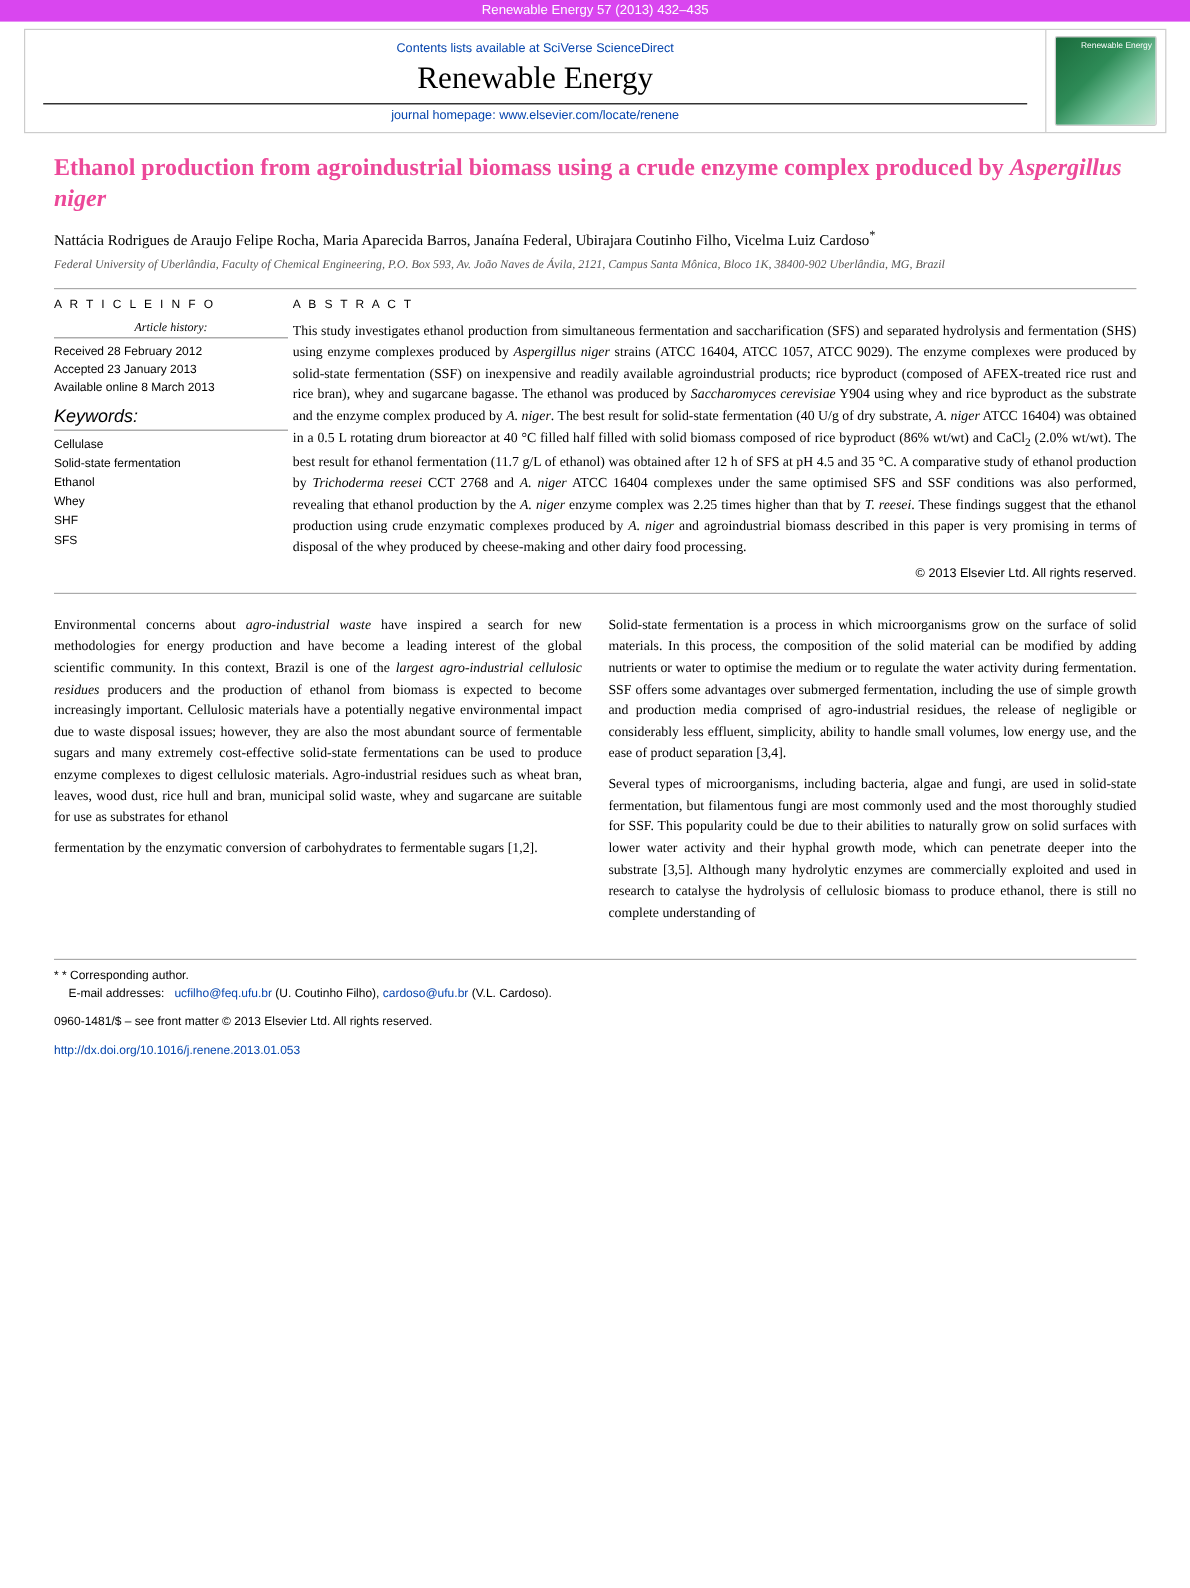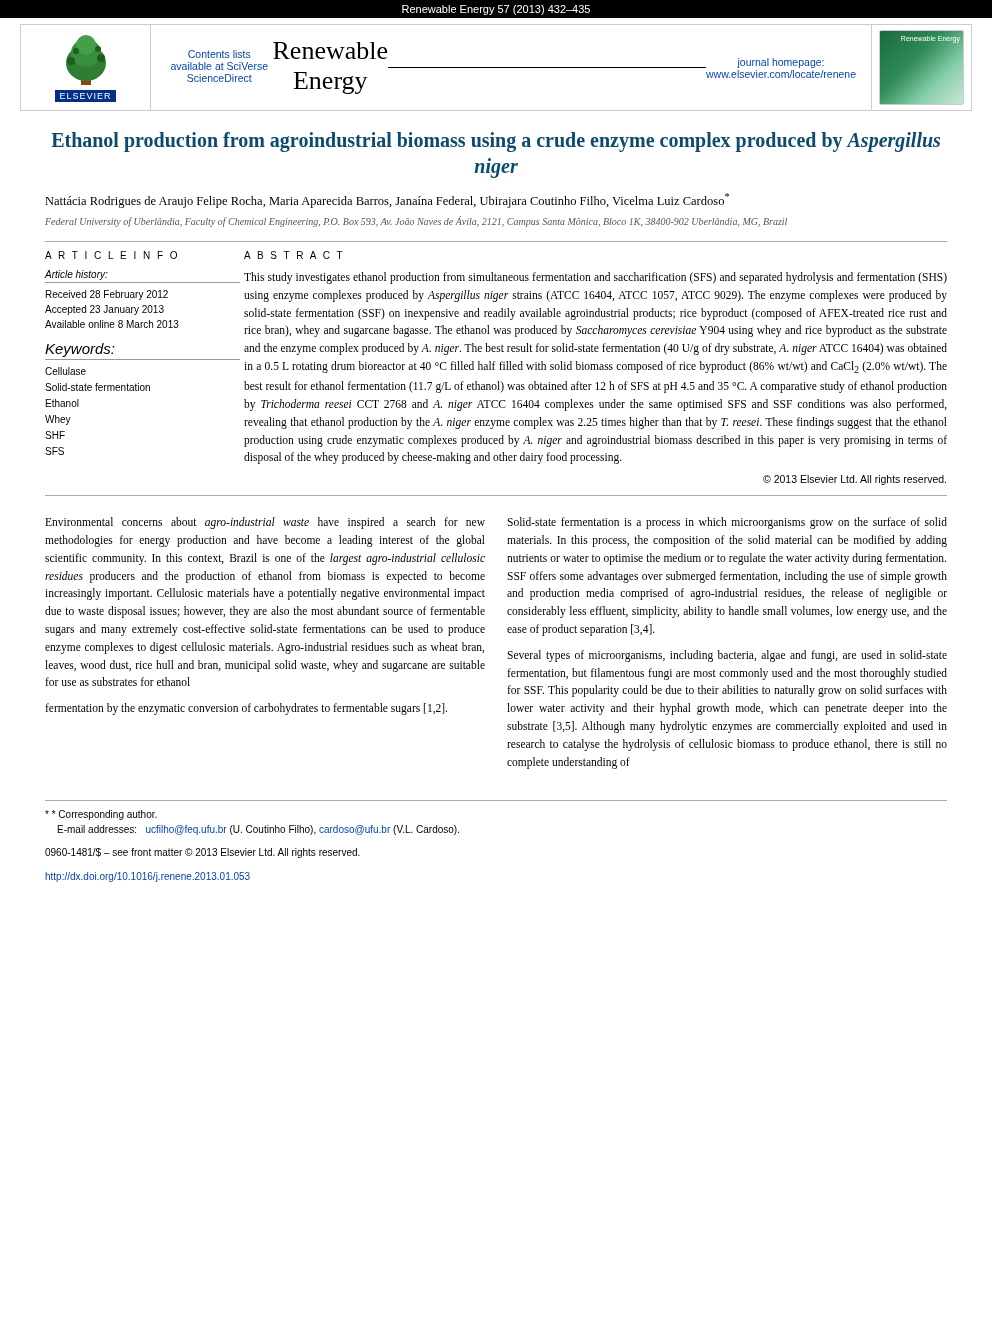--- a/index.html
+++ b/index.html
@@ -7,21 +7,21 @@
       width: 992px;
       min-height: 1323px;
       background: #fff;
       font-family: 'Times New Roman', Times, serif;
       font-size: 13px;
       color: #000;
     }
 
     
     .top-bar {
-      background: #000000;
+      background: #d946ef;
       color: #fff;
       text-align: center;
       font-size: 11px;
       padding: 3px 0;
       font-family: Arial, sans-serif;
     }
 
     
     .journal-header {
       border: 1px solid #ccc;
@@ -53,21 +53,21 @@
       font-size: 9px;
       padding: 1px 4px;
       margin-top: 2px;
       font-family: Arial, sans-serif;
       letter-spacing: 1px;
     }
     .journal-header-center {
       flex: 1;
       padding: 8px 15px;
       display: flex;
-      flex-direction: row;
+      flex-direction: column;
       align-items: center;
       justify-content: center;
       text-align: center;
     }
     .sciverse-link {
       font-size: 10.5px;
       color: #555;
       margin-bottom: 4px;
       font-family: Arial, sans-serif;
     }
@@ -124,25 +124,24 @@
 
     
     .main-content {
       padding: 10px 45px 20px 45px;
     }
 
     
     .article-title {
       font-size: 20px;
       font-weight: bold;
-      color: #0c4a6e;
+      color: #ec4899;
       margin-bottom: 10px;
       line-height: 1.3;
       font-family: 'Times New Roman', serif;
-      text-align: center;
     }
     .article-title em {
       font-style: italic;
     }
 
     
     .authors {
       font-size: 12.5px;
       margin-bottom: 4px;
       color: #000;
@@ -187,24 +186,25 @@
     }
 
     
     .info-block {
       margin-bottom: 8px;
     }
     .info-label {
       font-size: 10px;
       font-style: italic;
       color: #000;
-      font-family: Liberation Sans, sans-serif;
+      font-family: Liberation Serif, serif;
       border-bottom: 1px solid #999;
       padding-bottom: 2px;
       margin-bottom: 4px;
+      text-align: center;
     }
     .info-date {
       font-size: 10px;
       color: #000;
       line-height: 1.5;
       font-family: Arial, sans-serif;
     }
 
     .keywords-block { margin-top: 8px; }
     .keywords-title {
@@ -306,38 +306,20 @@
   </style>
 </head>
 <body>
 
 <div class="top-bar">
   <span>Renewable Energy 57 (2013) 432–435</span>
 </div>
 
 <div class="journal-header">
 
-  <div class="journal-header-left">
-    <div class="elsevier-logo">
-
-      <svg class="elsevier-tree" viewBox="0 0 70 55">
-        <rect x="30" y="40" width="10" height="12" fill="#8B4513"></rect>
-
-        <ellipse cx="35" cy="30" rx="20" ry="18" fill="#2e7d32"></ellipse>
-        <ellipse cx="35" cy="20" rx="15" ry="14" fill="#388e3c"></ellipse>
-        <ellipse cx="35" cy="12" rx="10" ry="10" fill="#43a047"></ellipse>
-
-        <circle cx="20" cy="28" r="4" fill="#1b5e20"></circle>
-        <circle cx="50" cy="25" r="4" fill="#1b5e20"></circle>
-        <circle cx="25" cy="18" r="3" fill="#1b5e20"></circle>
-        <circle cx="47" cy="16" r="3" fill="#1b5e20"></circle>
-      </svg>
-      <div class="elsevier-label">ELSEVIER</div>
-    </div>
-  </div>
 
   <div class="journal-header-center">
     <div class="sciverse-link">
       <span>Contents lists available at </span><span style="color:#0645ad;">SciVerse ScienceDirect</span>
     </div>
     <div class="journal-name-big">Renewable Energy</div>
     <div class="divider-line"></div>
     <div class="journal-homepage">
       <span>journal homepage: </span><span>www.elsevier.com/locate/renene</span>
     </div>

